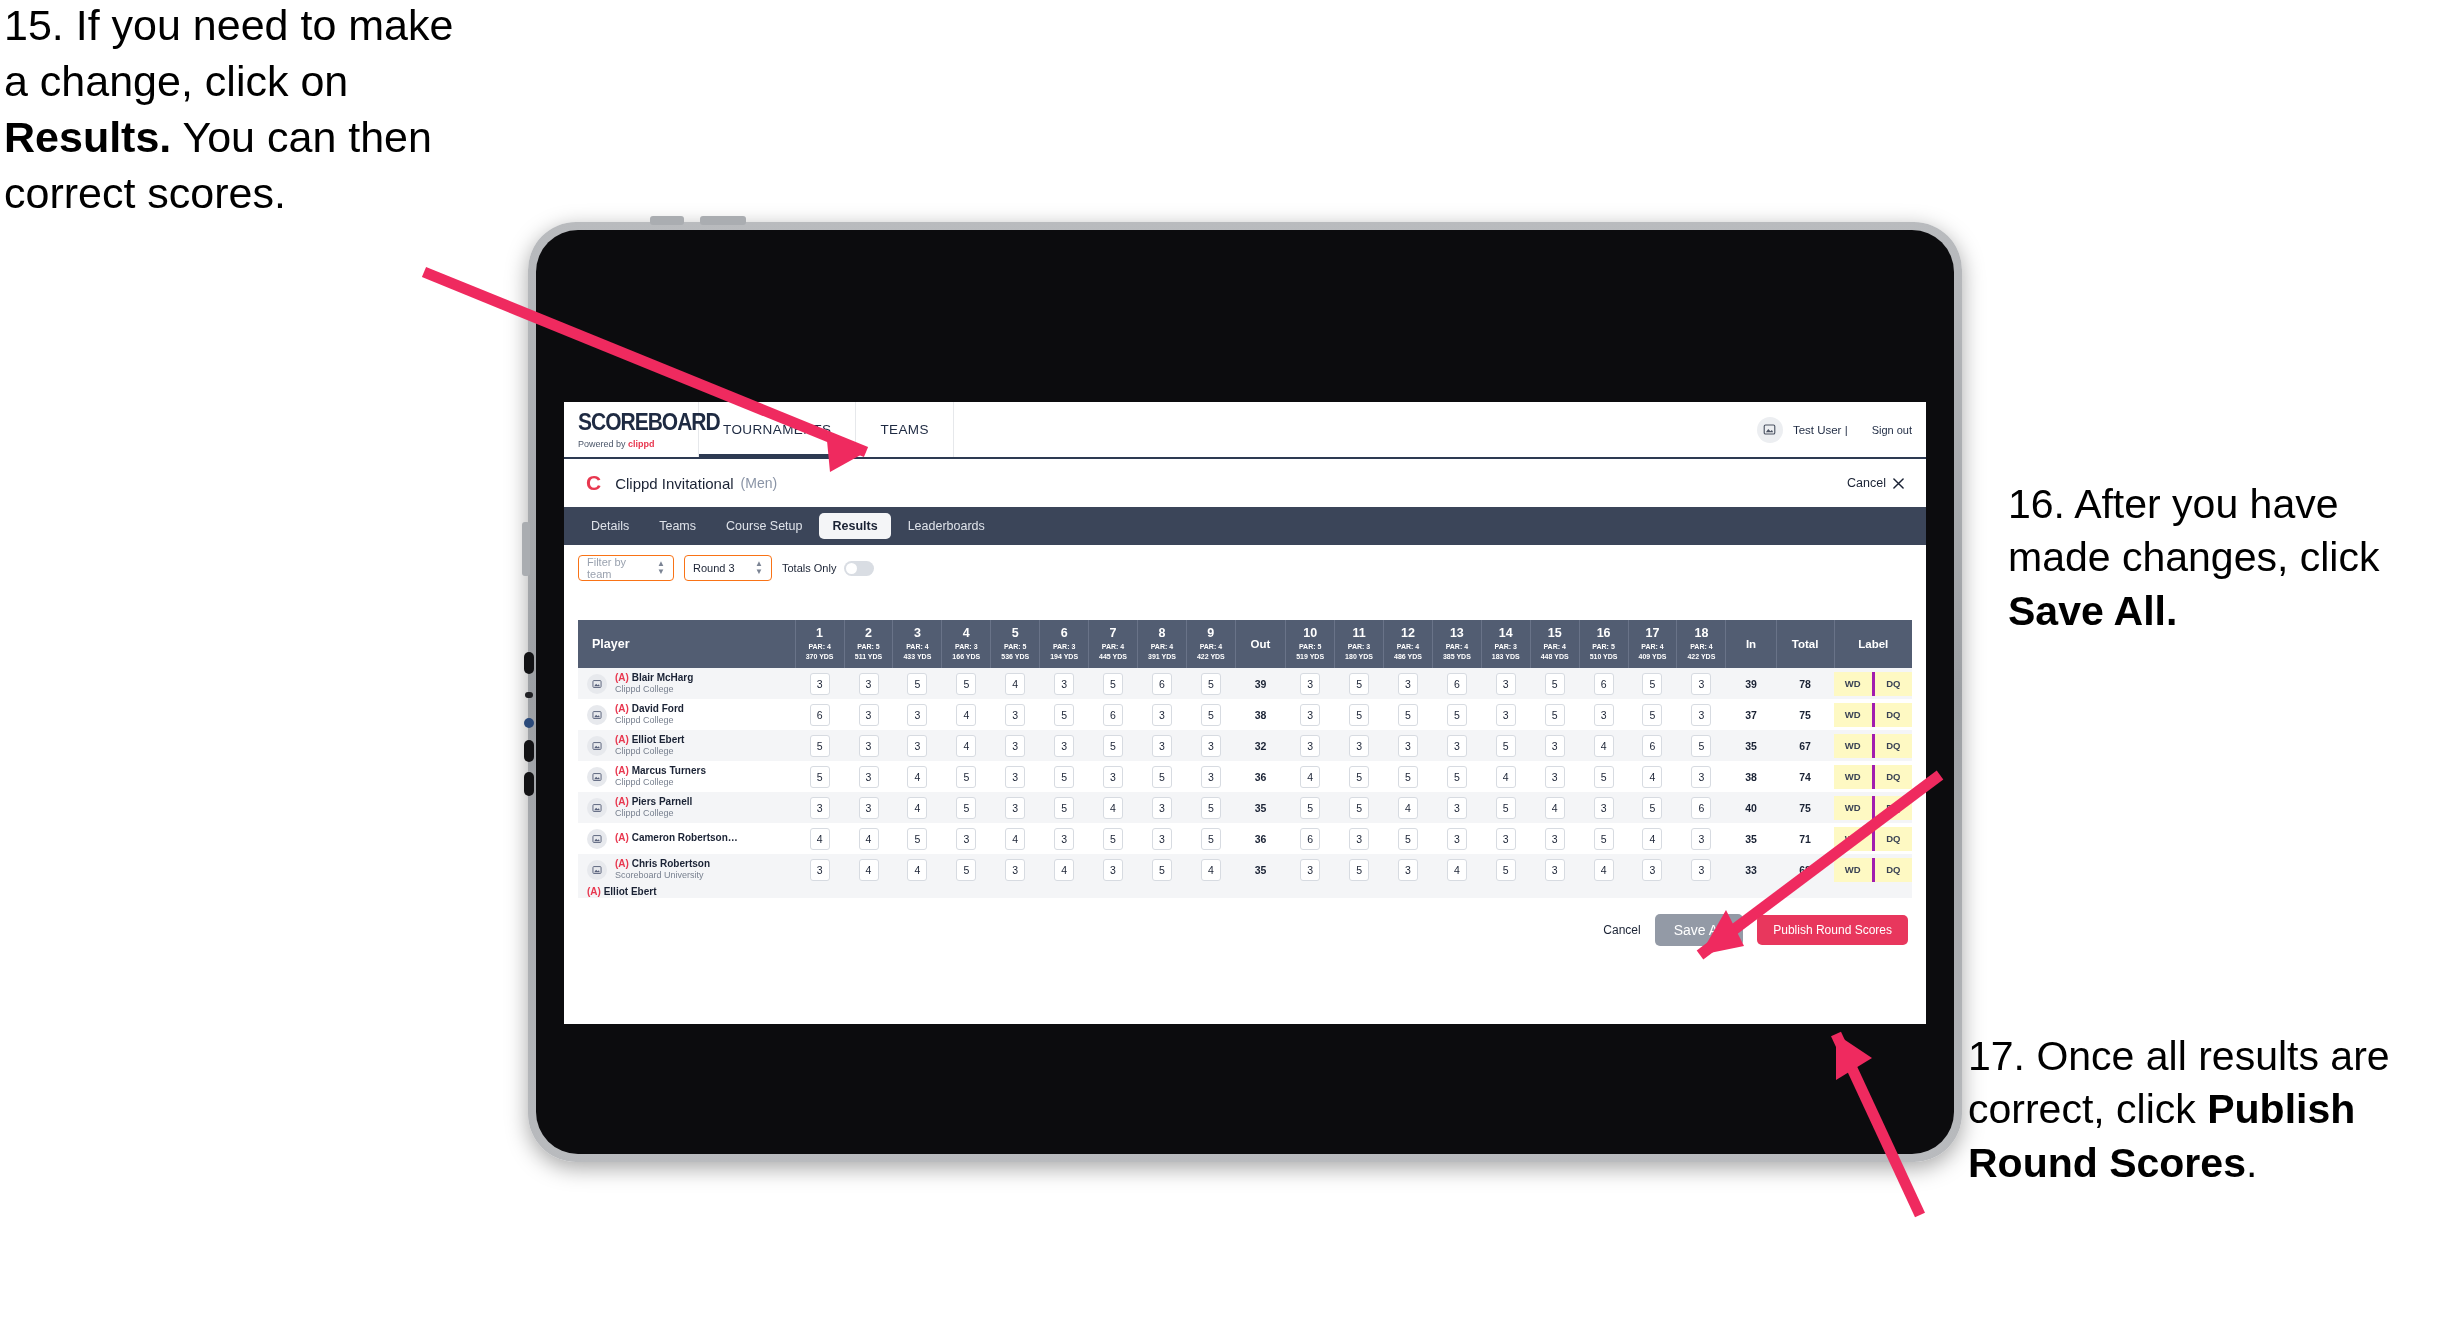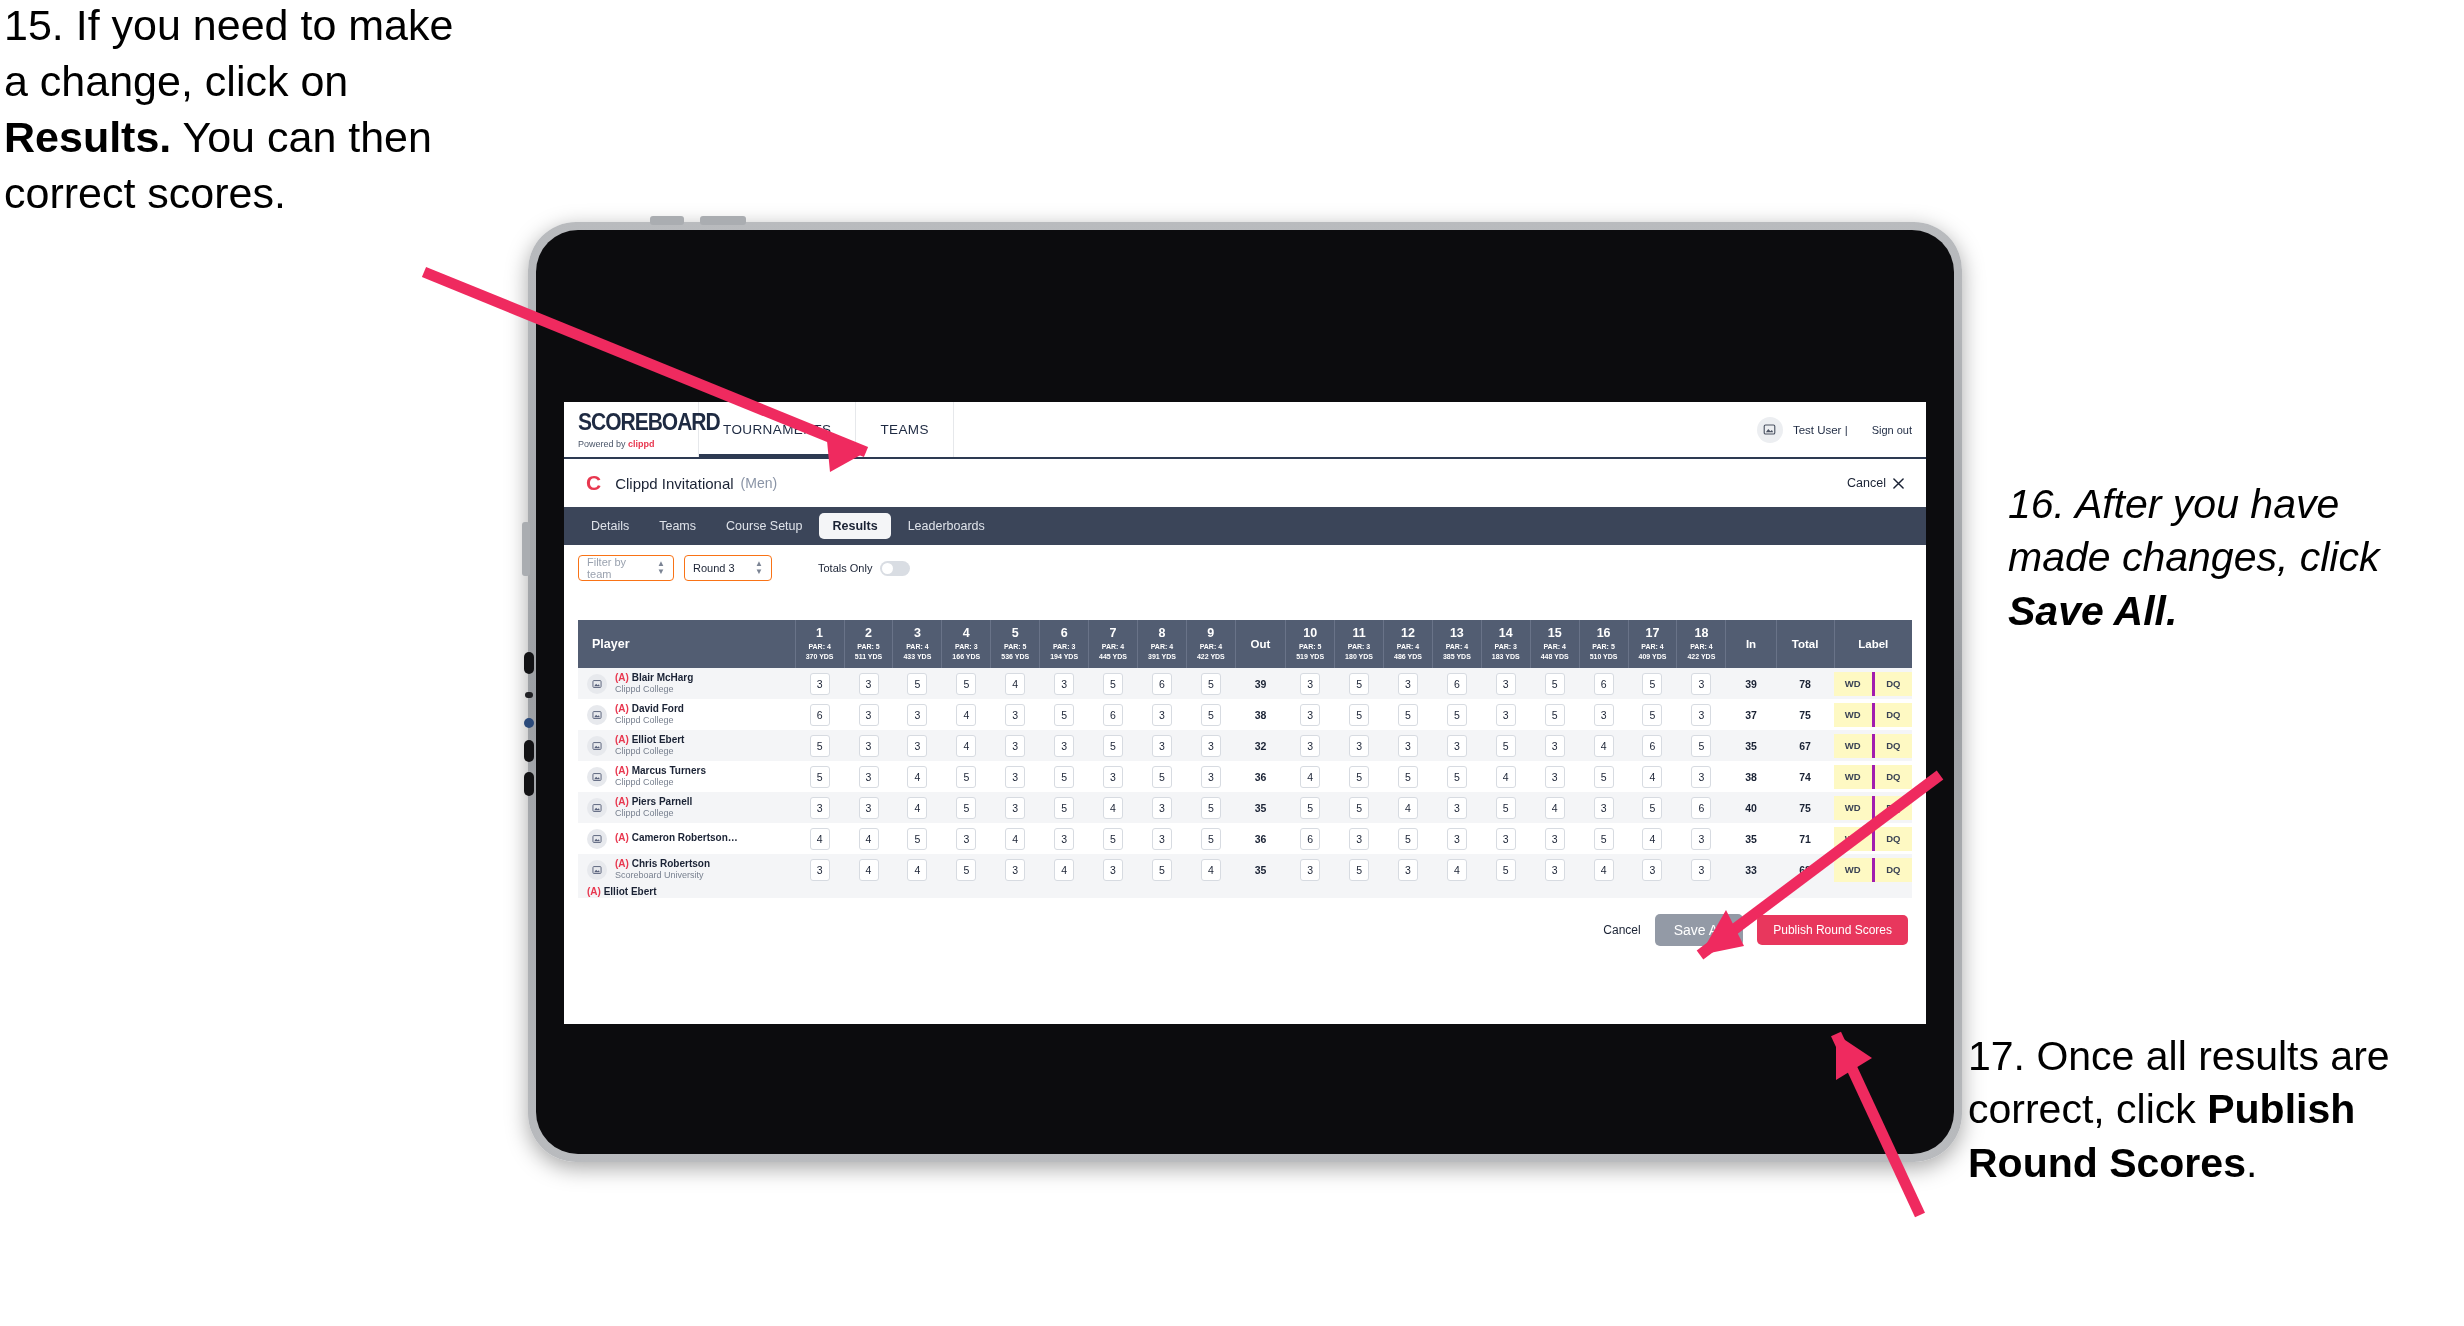--- a/index.html
+++ b/index.html
@@ -5,21 +5,21 @@
   html,body{margin:0;padding:0;}
   body{
     width:2464px;height:1326px;background:#ffffff;
     font-family:"Liberation Sans", sans-serif;
     overflow:hidden;position:relative;
   }
 
   
   .callout{position:absolute;color:#000;line-height:1.30;}
   #callout-15{left:4px;top:-2px;width:480px;font-size:43px;}
-  #callout-16{left:2008px;top:478px;width:430px;font-size:41px;font-style:italic;}
+  #callout-16{left:2008px;top:478px;width:430px;font-size:41px;}
   #callout-17{left:1968px;top:1030px;width:500px;font-size:41px;}
   .callout b{font-weight:bold;}
 
   svg.arrow-layer{position:absolute;left:0;top:0;width:2464px;height:1326px;pointer-events:none;z-index:60;}
 
   
   #tablet{
     position:absolute;left:528px;top:222px;width:1434px;height:940px;
     background:linear-gradient(180deg,#b9bbbe 0%,#9da0a4 50%,#b9bbbe 100%);
     border-radius:48px;
@@ -75,21 +75,21 @@
   .tab.active{background:#f4f5f7;color:#1a2234;font-weight:600;}
 
   
   #filters{height:46px;display:flex;align-items:center;padding:0 14px;gap:10px;background:#fff;}
   #search-input{flex:1;height:26px;border:1px solid #d7dbe1;border-radius:4px;display:flex;align-items:center;padding:0 10px;font-size:11px;color:#9aa2af;box-sizing:border-box;}
   .select-box{height:26px;border:1px solid #f97316;border-radius:4px;display:flex;align-items:center;justify-content:space-between;padding:0 8px;font-size:11px;box-sizing:border-box;gap:8px;}
   #team-select{width:96px;color:#9aa2af;}
   #round-select{width:88px;color:#1a2234;}
   .chev{font-size:8px;color:#7b8494;line-height:1;}
   #totals-wrap{display:flex;align-items:center;gap:8px;}
-  #totals-label{font-size:11px;color:#1a2234;margin-left:36px;}
+  #totals-label{font-size:11px;color:#1a2234;}
   #totals-toggle{width:30px;height:15px;border-radius:8px;background:#d9dde3;position:relative;}
   #totals-toggle::after{content:"";position:absolute;left:2px;top:2px;width:11px;height:11px;border-radius:50%;background:#fff;}
 
   
   #table-wrap{margin:0 14px;}
   table{border-collapse:collapse;width:100%;table-layout:fixed;margin-top:29px;}
   thead th{background:#525d72;color:#fff;vertical-align:middle;border-right:1px solid #697388;padding:0;}
   thead th:last-child{border-right:none;}
   th.player-col{width:132px;text-align:left;padding-left:14px;font-size:12.5px;font-weight:bold;height:48px;}
   th.hole{width:32px;height:48px;}

